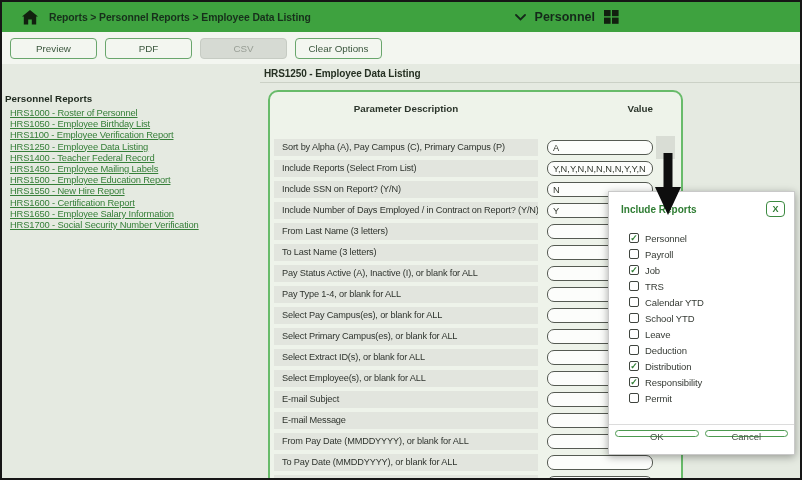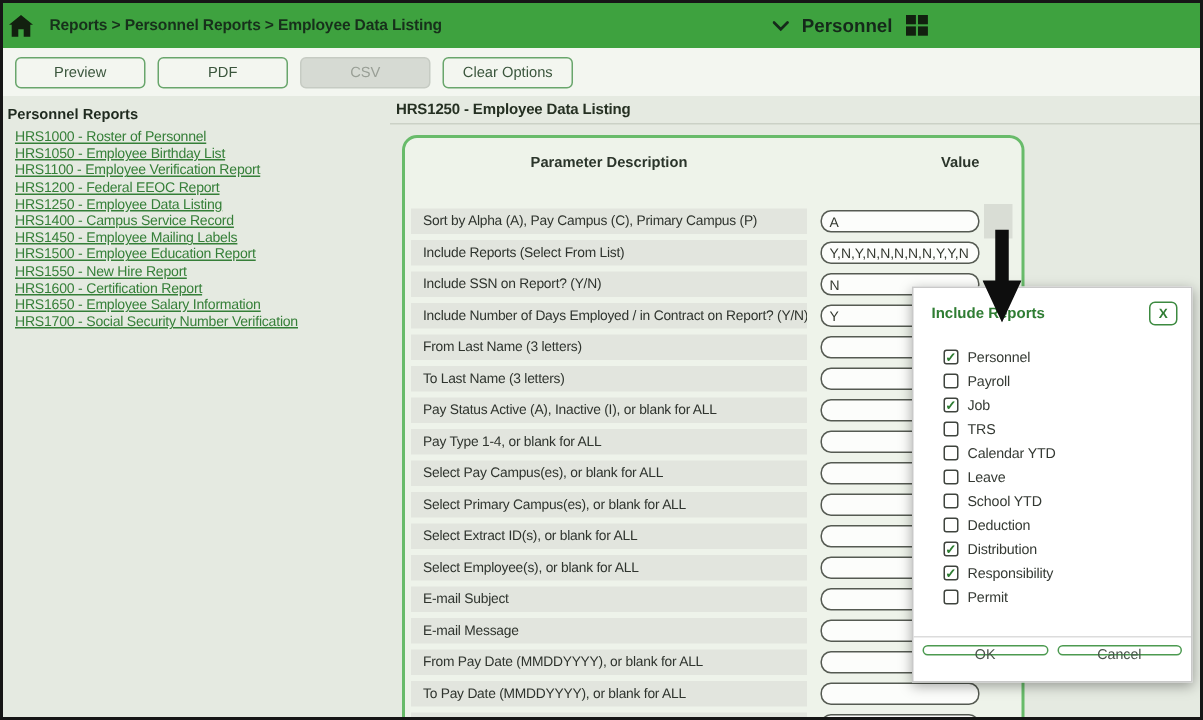--- a/index.html
+++ b/index.html
@@ -1,37 +1,37 @@
 <!DOCTYPE html>
 <html><head>
 <meta charset="utf-8">
 <style>
   * { margin:0; padding:0; box-sizing:border-box; }
   body { background:#fff; font-family:"Liberation Sans", sans-serif; }
   .screen { position:relative; width:802px; height:480px; border:2px solid #161616;
             background:#e5eae1; overflow:hidden; }
 
   
-  .topbar { height:30px; background:#3ea23f; display:flex; align-items:center; padding-left:4px; }
+  .topbar { height:30px; background:#3ea23f; display:flex; align-items:center; padding-left:20px; }
   .home-icon { display:flex; margin-right:11px; cursor:pointer; }
   .crumb { font-size:10.4px; font-weight:bold; color:#17301b; letter-spacing:-0.1px; cursor:pointer; }
   .top-right { margin-left:auto; display:flex; align-items:center; gap:9px; padding-right:181px; }
   .app-name { font-size:12.5px; font-weight:bold; color:#15291a; cursor:pointer; }
 
   
   .toolbar { height:32px; background:#f3f6f0; display:flex; align-items:center; padding-left:8px; gap:8px; }
   .tbtn { width:87px; height:21px; border:1px solid #69a66c; border-radius:4px; background:#f3f6f0;
           color:#3a553c; font-size:9.8px; font-family:inherit; cursor:pointer;text-align:center; }
   .tbtn-disabled { background:#d6dad3; border-color:#c6cbc3; color:#999f96; cursor:default; }
 
   
   .content { position:relative; height:414px; background:#e5eae1; overflow:hidden; }
 
   .sidebar { position:absolute; left:0; top:0; width:258px; }
-  .sb-head { padding:7px 0 3px 3px; font-size:9.8px; font-weight:bold; color:#1f2a1f; }
+  .sb-head { padding:7px 0 3px 3px; font-size:9.8px; font-weight:bold; color:#1f2a1f;margin-top:22px; }
   .slink { display:block; margin-left:8px; font-size:9.4px; letter-spacing:-0.15px;
            line-height:11.2px; color:#357f38; text-decoration:underline; white-space:nowrap; }
 
   .main { position:absolute; left:258px; top:0; right:0; bottom:0; }
   .main-title { padding:4px 0 3px 4px; border-bottom:1px solid #cbd1c6;
                 font-size:10px; font-weight:bold; color:#253022; letter-spacing:-0.1px; }
 
   .panel { position:absolute; left:8px; top:26px; width:415px; height:430px;
            border:2px solid #68bb6a; border-radius:10px; background:#eef3ea; padding:5px 0 0 4px; }
   .thead { display:flex; align-items:center; height:23px; margin-bottom:19px;
@@ -115,23 +115,22 @@
       <button class="tbtn">Clear Options</button>
     </div>
 
   <div class="content">
     <div class="sidebar">
       <div class="sb-head">Personnel Reports</div>
       <div id="sidebar-links">
           <a class="slink" href="#">HRS1000 - Roster of Personnel</a>
           <a class="slink" href="#">HRS1050 - Employee Birthday List</a>
           <a class="slink" href="#">HRS1100 - Employee Verification Report</a>
-          <a class="slink" href="#">HRS1200 - Federal EEOC Report</a>
           <a class="slink" href="#">HRS1250 - Employee Data Listing</a>
-          <a class="slink" href="#">HRS1400 - Campus Service Record</a>
+          <a class="slink" href="#">HRS1400 - Teacher Federal Record</a>
           <a class="slink" href="#">HRS1450 - Employee Mailing Labels</a>
           <a class="slink" href="#">HRS1500 - Employee Education Report</a>
           <a class="slink" href="#">HRS1550 - New Hire Report</a>
           <a class="slink" href="#">HRS1600 - Certification Report</a>
           <a class="slink" href="#">HRS1650 - Employee Salary Information</a>
           <a class="slink" href="#">HRS1700 - Social Security Number Verification</a>
         </div>
     </div>
 
     <div class="main">
@@ -269,25 +268,25 @@
         <div class="opt">
           <span class="cb"></span>
           <span class="opt-label">TRS</span>
         </div>
         <div class="opt">
           <span class="cb"></span>
           <span class="opt-label">Calendar YTD</span>
         </div>
         <div class="opt">
           <span class="cb"></span>
+          <span class="opt-label">School YTD</span>
+        </div>
+        <div class="opt">
+          <span class="cb"></span>
           <span class="opt-label">Leave</span>
-        </div>
-        <div class="opt">
-          <span class="cb"></span>
-          <span class="opt-label">School YTD</span>
         </div>
         <div class="opt">
           <span class="cb"></span>
           <span class="opt-label">Deduction</span>
         </div>
         <div class="opt">
           <span class="cb checked">✓</span>
           <span class="opt-label">Distribution</span>
         </div>
         <div class="opt">

